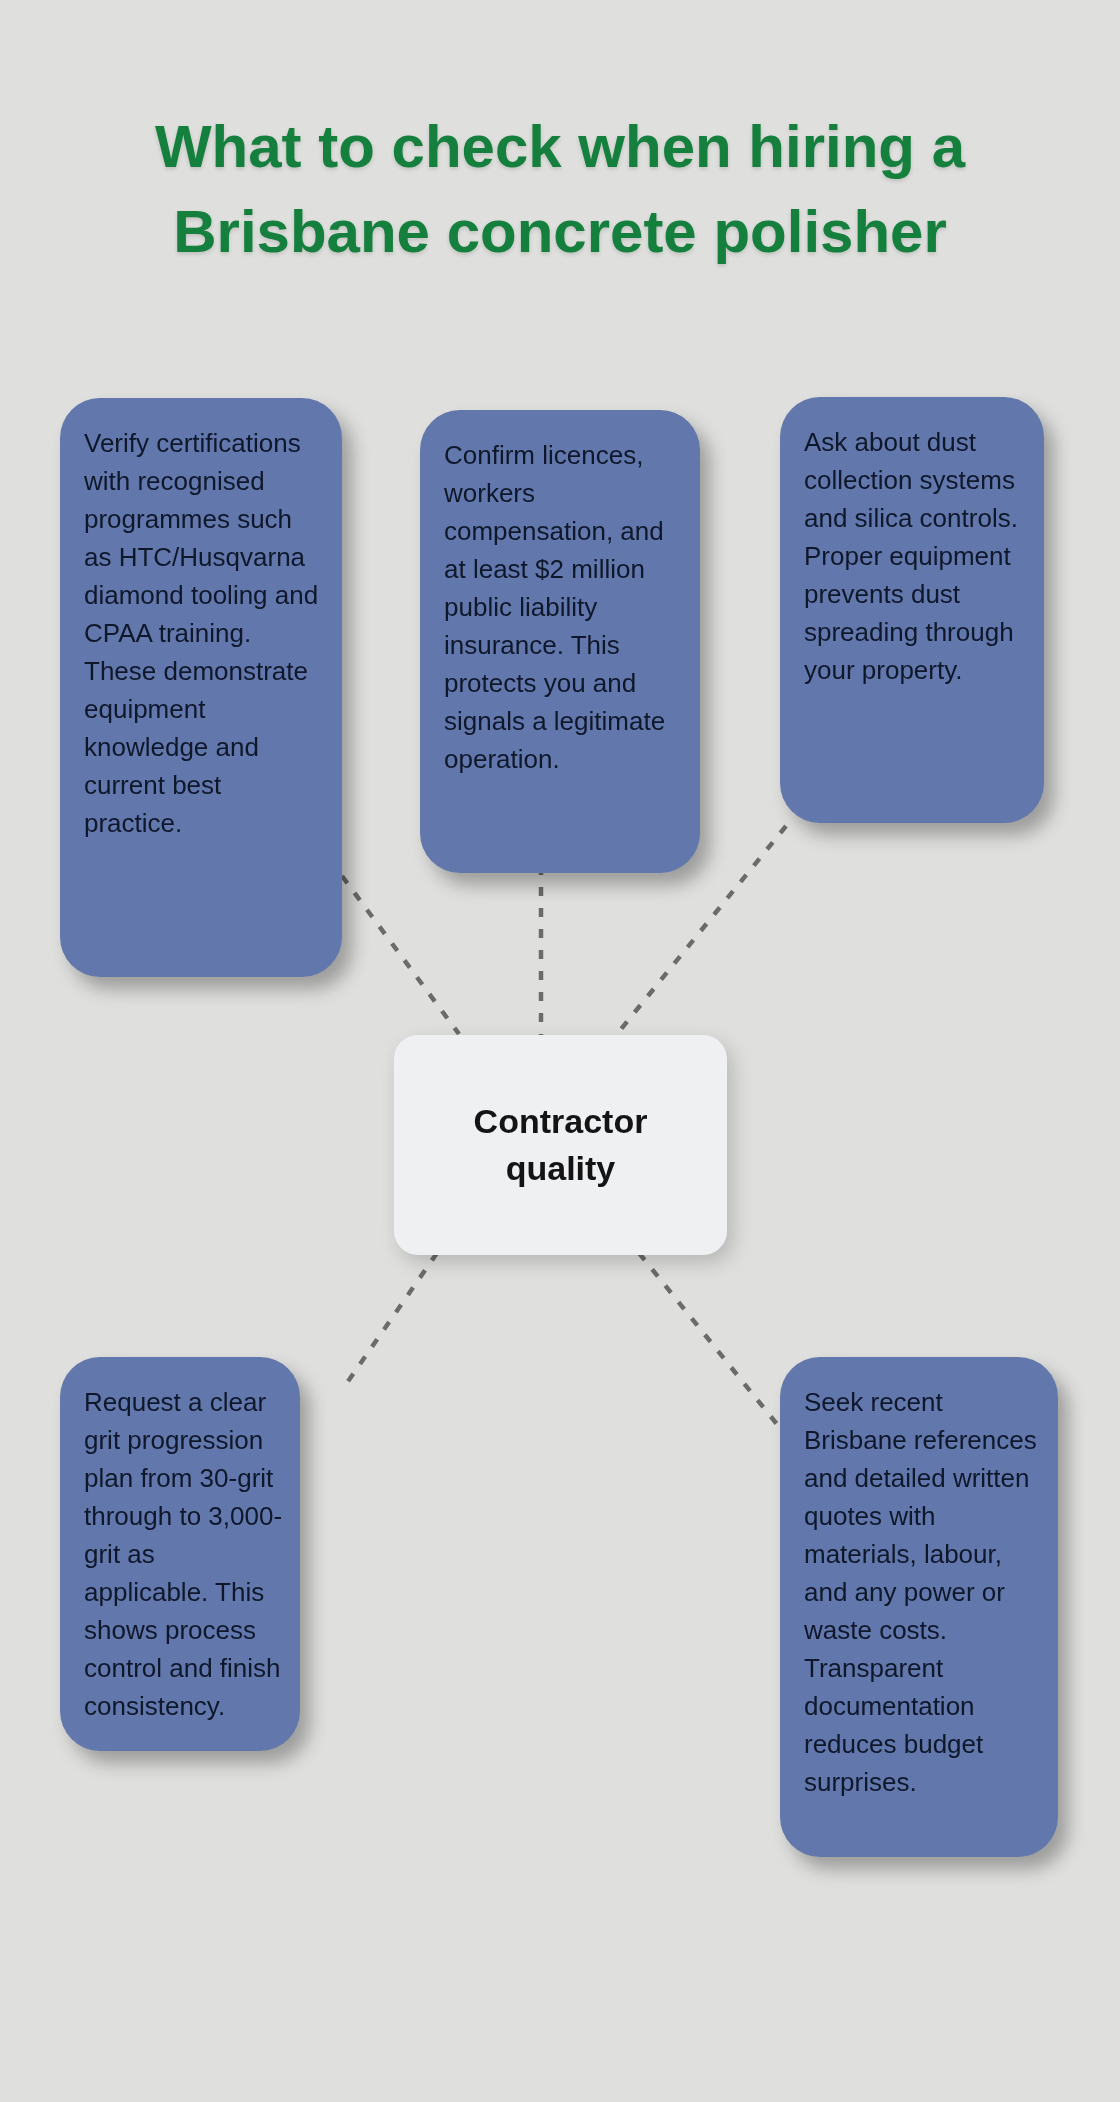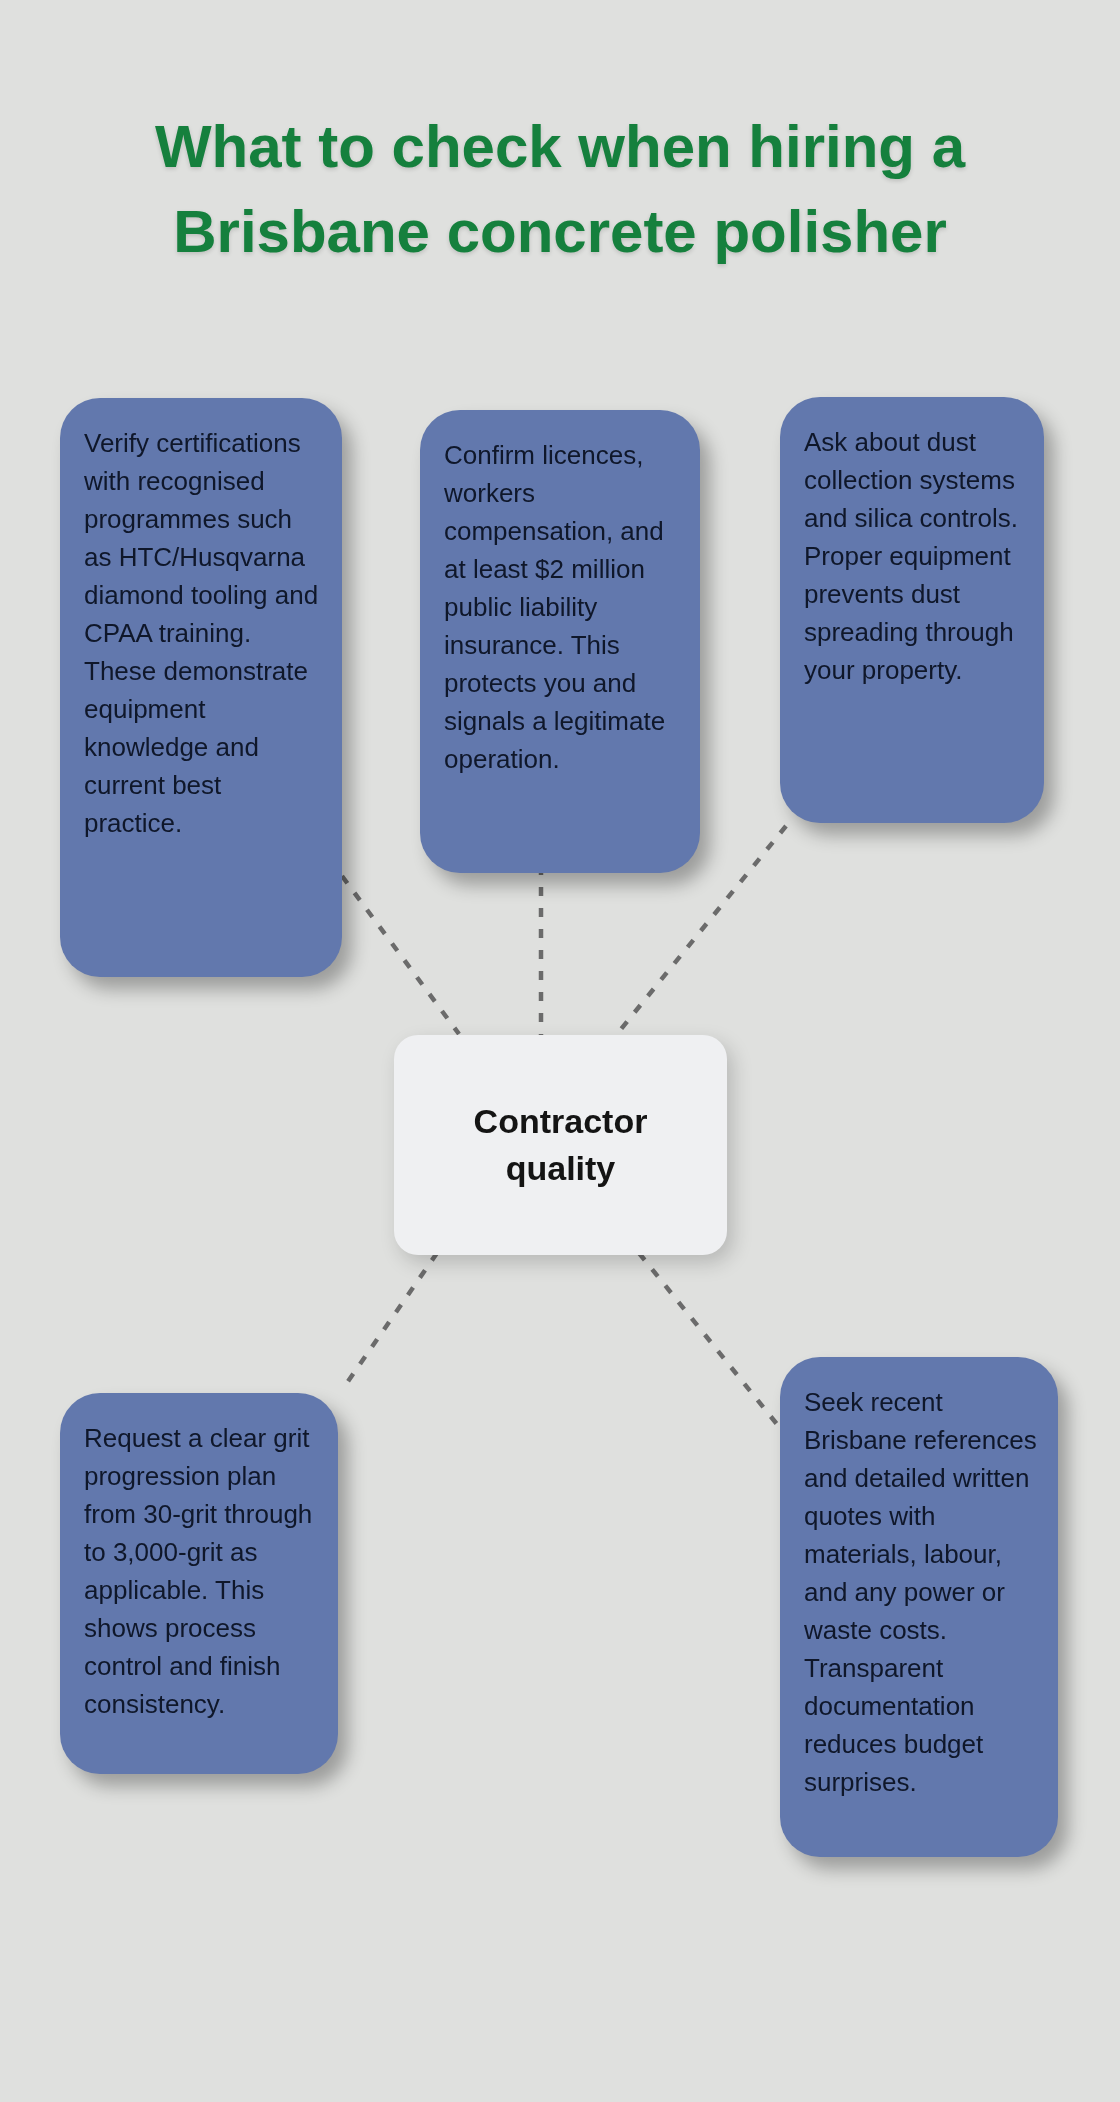--- a/index.html
+++ b/index.html
@@ -31,21 +31,21 @@
     box-sizing:border-box;
     padding:26px 16px 26px 24px;
   }
   .node p{
     margin:0;
     font-size:26px;line-height:38px;font-weight:400;
   }
   .node-tl{left:60px;top:398px;width:282px;min-height:579px;}
   .node-tm{left:420px;top:397px;width:280px;min-height:463px;margin-top:13px;}
   .node-tr{left:780px;top:397px;width:264px;min-height:426px;}
-  .node-bl{left:60px;top:1357px;width:278px;min-height:381px;margin-top:36px;}
+  .node-bl{left:60px;top:1357px;width:240px;min-height:381px;}
   .node-br{left:780px;top:1357px;width:278px;min-height:500px;}
   .center-node{
     position:absolute;left:375px;top:1035px;width:333px;height:220px;
     background:#eff0f2;border-radius:24px;
     box-shadow:6px 8px 20px rgba(0,0,0,0.18);
     display:flex;align-items:center;justify-content:center;
     text-align:center;
     margin-left:19px;
   }
   .center-label{

